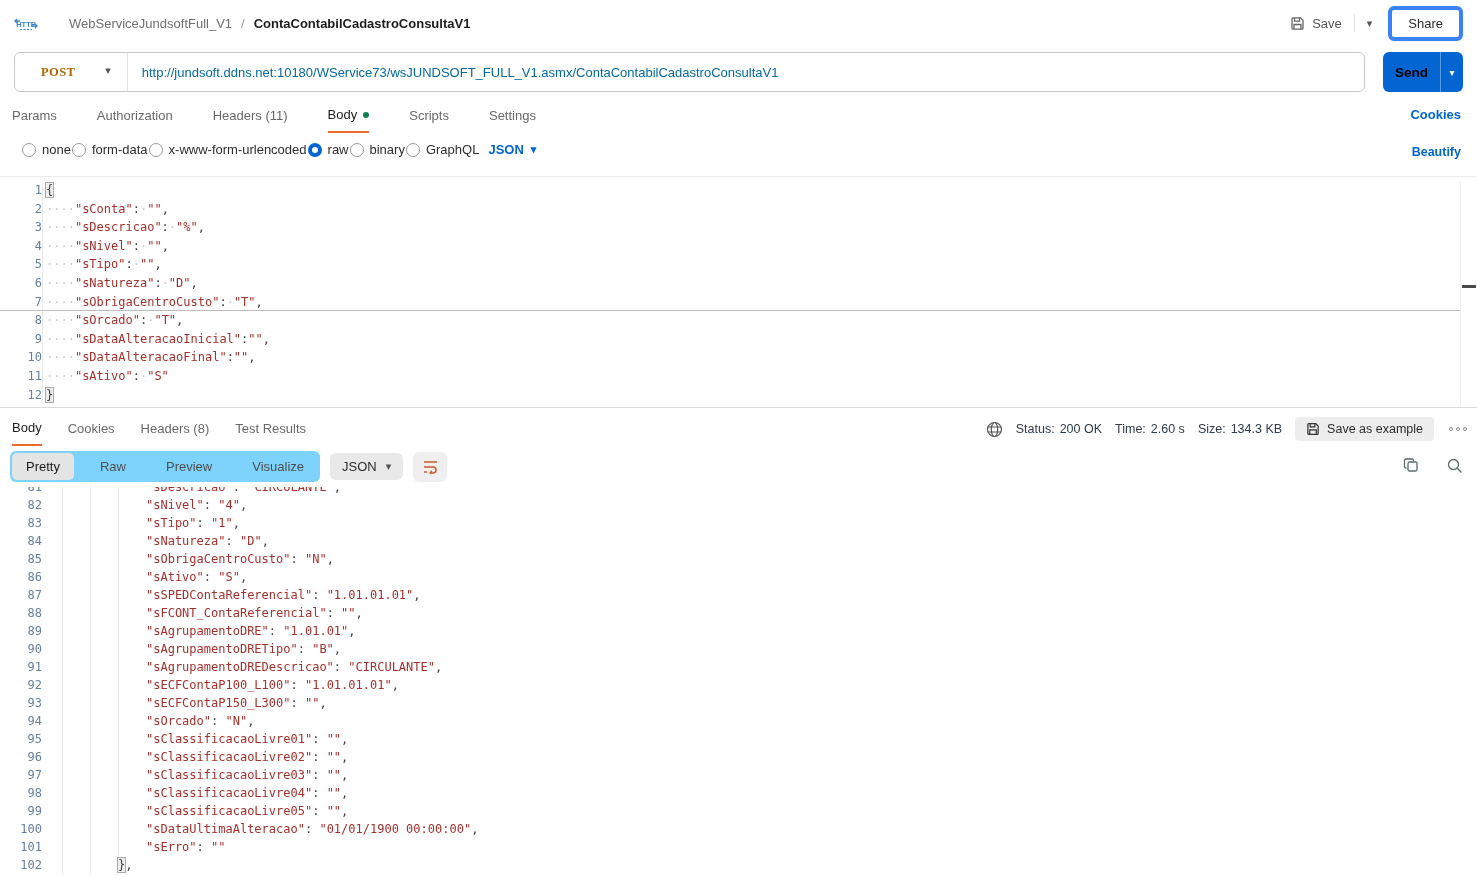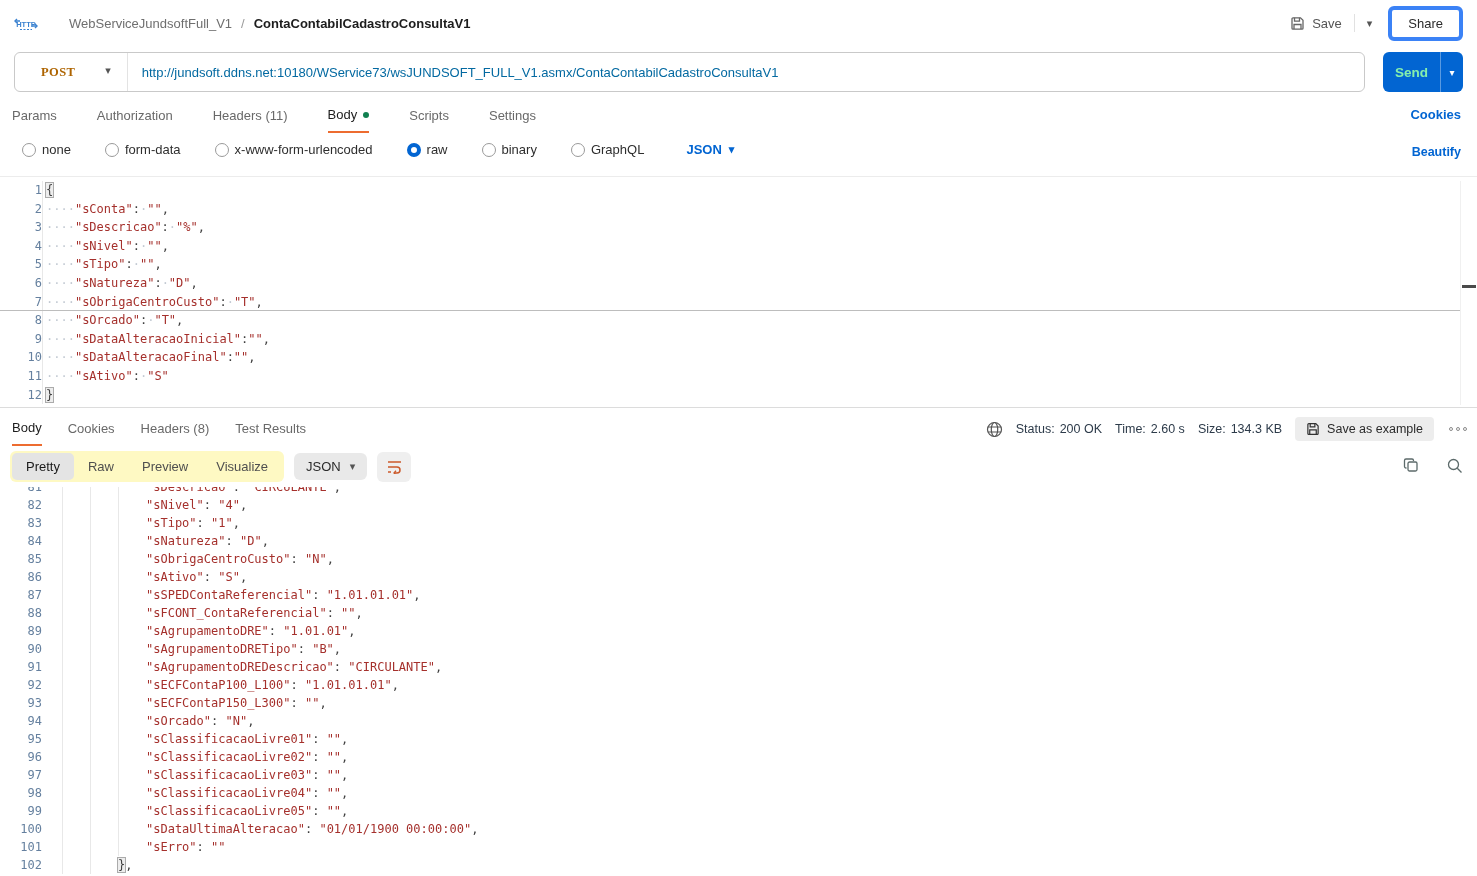--- a/index.html
+++ b/index.html
@@ -22,33 +22,33 @@
 
   
   .url-row { position:absolute; top:52px; left:14px; right:14px; height:40px; display:flex; gap:18px; }
   .url-box { flex:1; border:1px solid #c9c9c9; border-radius:6px; display:flex; align-items:center; background:#fff; }
   .method { display:flex; align-items:flex-start; gap:30px; padding-left:26px; cursor:pointer;font-family:Liberation Serif, serif; }
   .method-label { color:#AE6400; font-weight:700; font-size:12.5px; letter-spacing:.4px; }
   .url-vdiv { width:1px; align-self:stretch; background:#e3e3e3; margin:0 14px 0 16px; }
   .url-text { font-size:13px; color:#0369a1; white-space:nowrap; overflow:hidden; }
   .send-btn { width:80px; height:40px; background:#0265D2; border:none; border-radius:6px; display:flex;
     align-items:stretch; cursor:pointer; padding:0; }
-  .send-main { flex:1; display:flex; align-items:center; justify-content:center; color:#86efac;
+  .send-main { flex:1; display:flex; align-items:center; justify-content:center; color:#000000;
     font-size:13.5px; font-weight:700; font-family:inherit; border-right:1px solid rgba(255,255,255,.35); }
   .send-dd { width:22px; display:flex; align-items:center; justify-content:center; color:#fff; font-size:10px; }
 
   
   .req-tabs { position:absolute; top:100px; left:12px; display:flex; gap:40px; font-size:13px; }
   .tab { padding:7px 0 9px; color:#696969; cursor:pointer; display:flex; align-items:center; gap:6px; }
   .tab.active { color:#1c1c1c; border-bottom:2px solid #ED6C30; }
   .dot { width:6px; height:6px; border-radius:50%; background:#118050; display:inline-block; }
   .cookies-link { position:absolute; top:107px; right:16px; color:#0265D2; font-size:13px; font-weight:600; cursor:pointer; }
 
   
-  .modes { position:absolute; top:142px; left:22px; display:flex; align-items:flex-end; gap:34px; font-size:13px; color:#2e2e2e; }
+  .modes { position:absolute; top:142px; left:22px; display:flex; align-items:flex-end; gap:1px; font-size:13px; color:#2e2e2e; }
   .mode { display:flex; align-items:center; gap:6px; cursor:pointer; }
   .radio { width:14px; height:14px; border-radius:50%; border:1.5px solid #9a9a9a; background:#fff; }
   .radio.sel { border:4.5px solid #0265D2; }
   .raw-lang { display:flex; align-items:center; gap:7px; color:#0265D2; font-weight:600; margin-left:8px; cursor:pointer; }
   .raw-lang .chev { color:#0265D2; }
   .beautify-link { position:absolute; top:145px; right:16px; color:#0265D2; font-size:12.5px; font-weight:600; cursor:pointer;padding-left:45px; }
   .hr1 { position:absolute; top:176px; left:0; right:0; border-top:1px solid #ececec; }
 
   
   .editor { font-family:"DejaVu Sans Mono", monospace; font-size:12px; }
@@ -75,21 +75,21 @@
   .resp-right { position:absolute; top:417px; right:10px; display:flex; align-items:center; gap:13px;
     font-size:12.5px; color:#2D3B4A; }
   .meta-pair { display:flex; gap:5px; white-space:nowrap; }
   .save-example { display:flex; align-items:center; gap:7px; background:#ededed; border:none; border-radius:4px;
     padding:5px 11px; font-size:12.5px; color:#2b2b2b; cursor:pointer; font-family:inherit; }
   .more-dots { display:flex; gap:3px; margin-left:2px; cursor:pointer; }
   .more-dots i { width:4px; height:4px; border-radius:50%; border:1.2px solid #8a8a8a; display:block; }
 
   
   .resp-toolbar { position:absolute; top:451px; left:10px; display:flex; align-items:center; gap:10px; }
-  .seg { background:#fef9c3; border-radius:6px; padding:2px; display:flex; }
+  .seg { background:#7dd3fc; border-radius:6px; padding:2px; display:flex;gap:12px; }
   .seg-item { padding:6px 14px; border-radius:5px; font-size:13px; color:#4f4f4f; cursor:pointer; }
   .seg-item.active { background:#e4e4e4; color:#1a1a1a; }
   .json-dd { background:#e9e9e9; border-radius:6px; padding:6px 12px; display:flex; align-items:center; gap:9px;
     font-size:13px; color:#2b2b2b; cursor:pointer; }
   .wrap-btn { background:#efefef; border-radius:6px; width:34px; height:30px; display:flex;
     align-items:center; justify-content:center; cursor:pointer; }
   .resp-tool-icons { position:absolute; top:457px; right:14px; display:flex; gap:26px; }
   .resp-tool-icons svg { cursor:pointer; }
 
   .resp-editor { position:absolute; top:487px; left:0; right:17px; bottom:0; overflow:hidden; }

